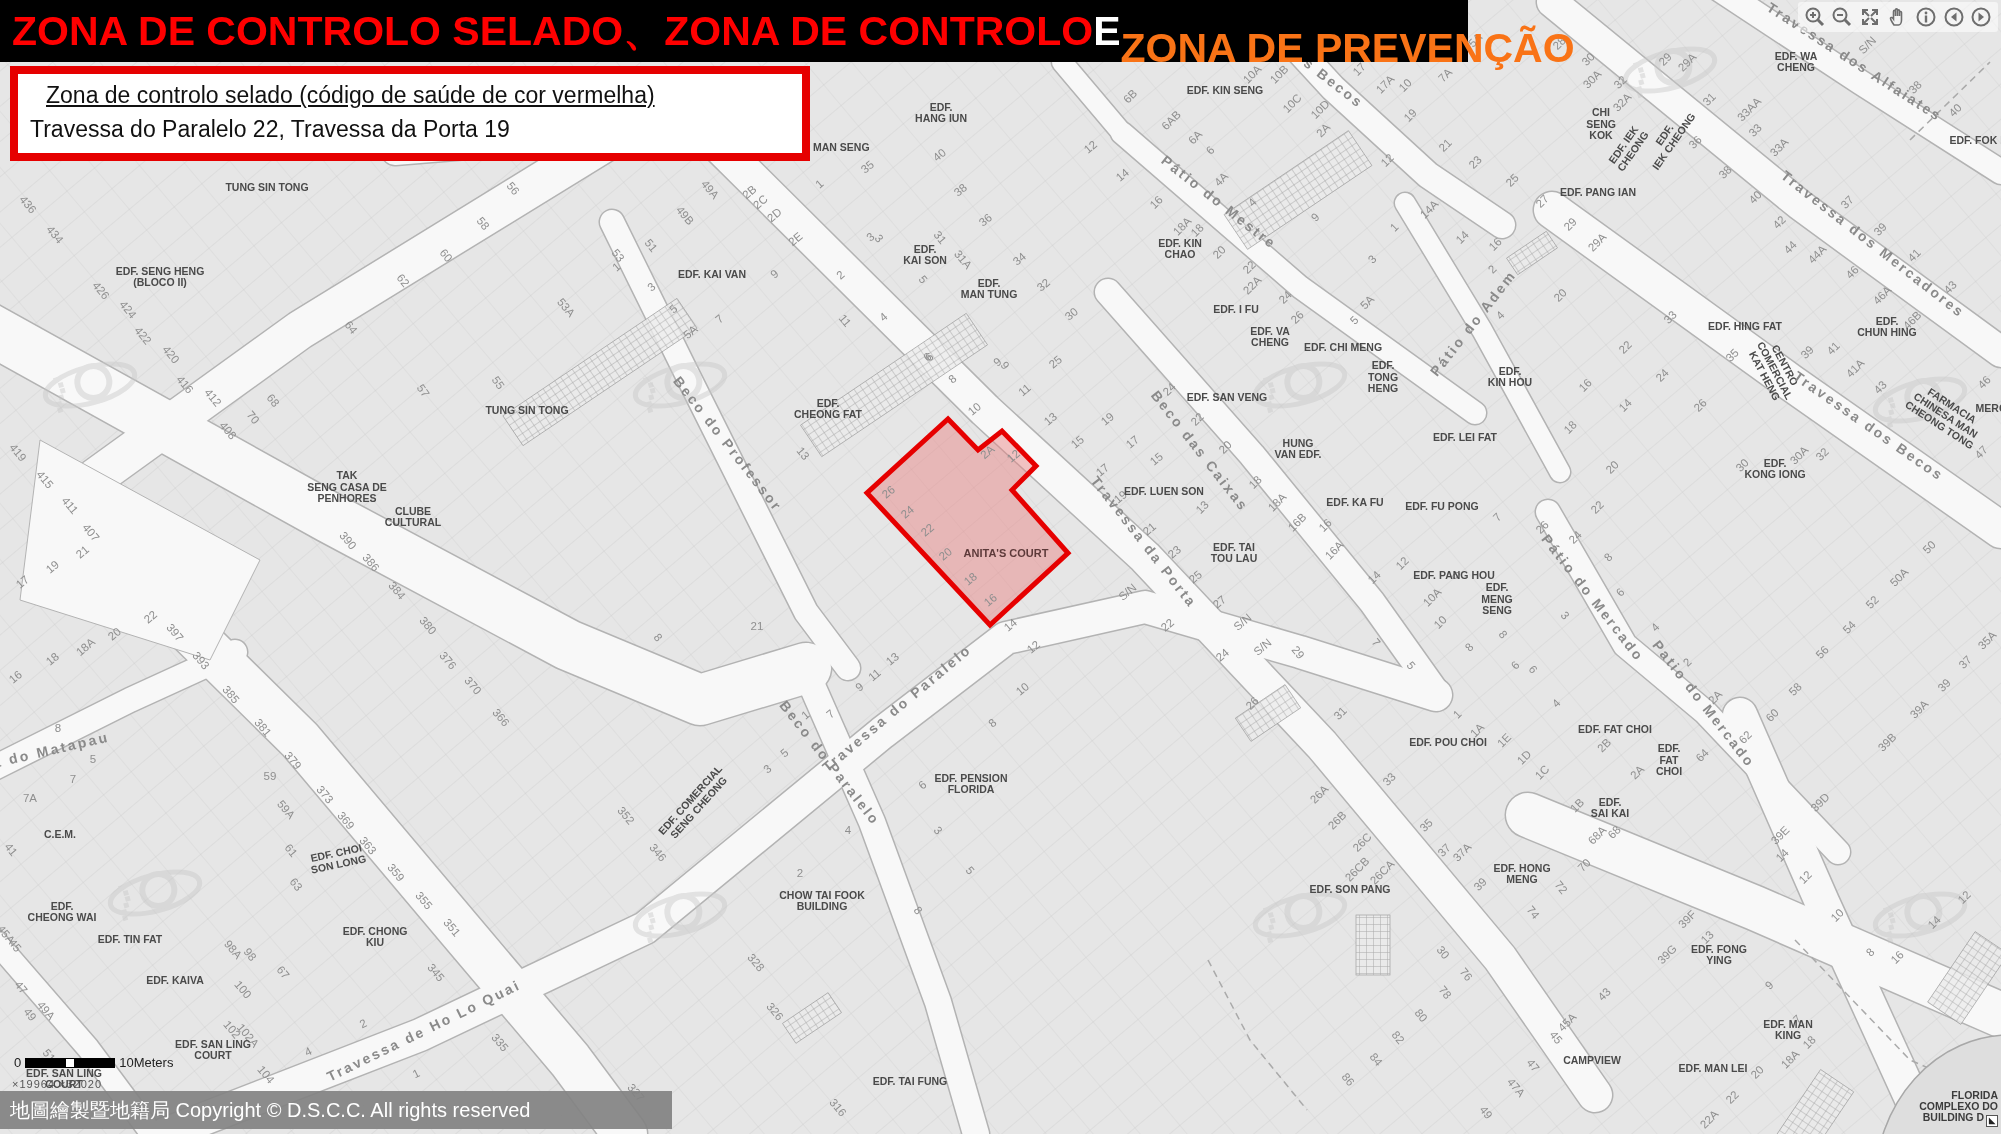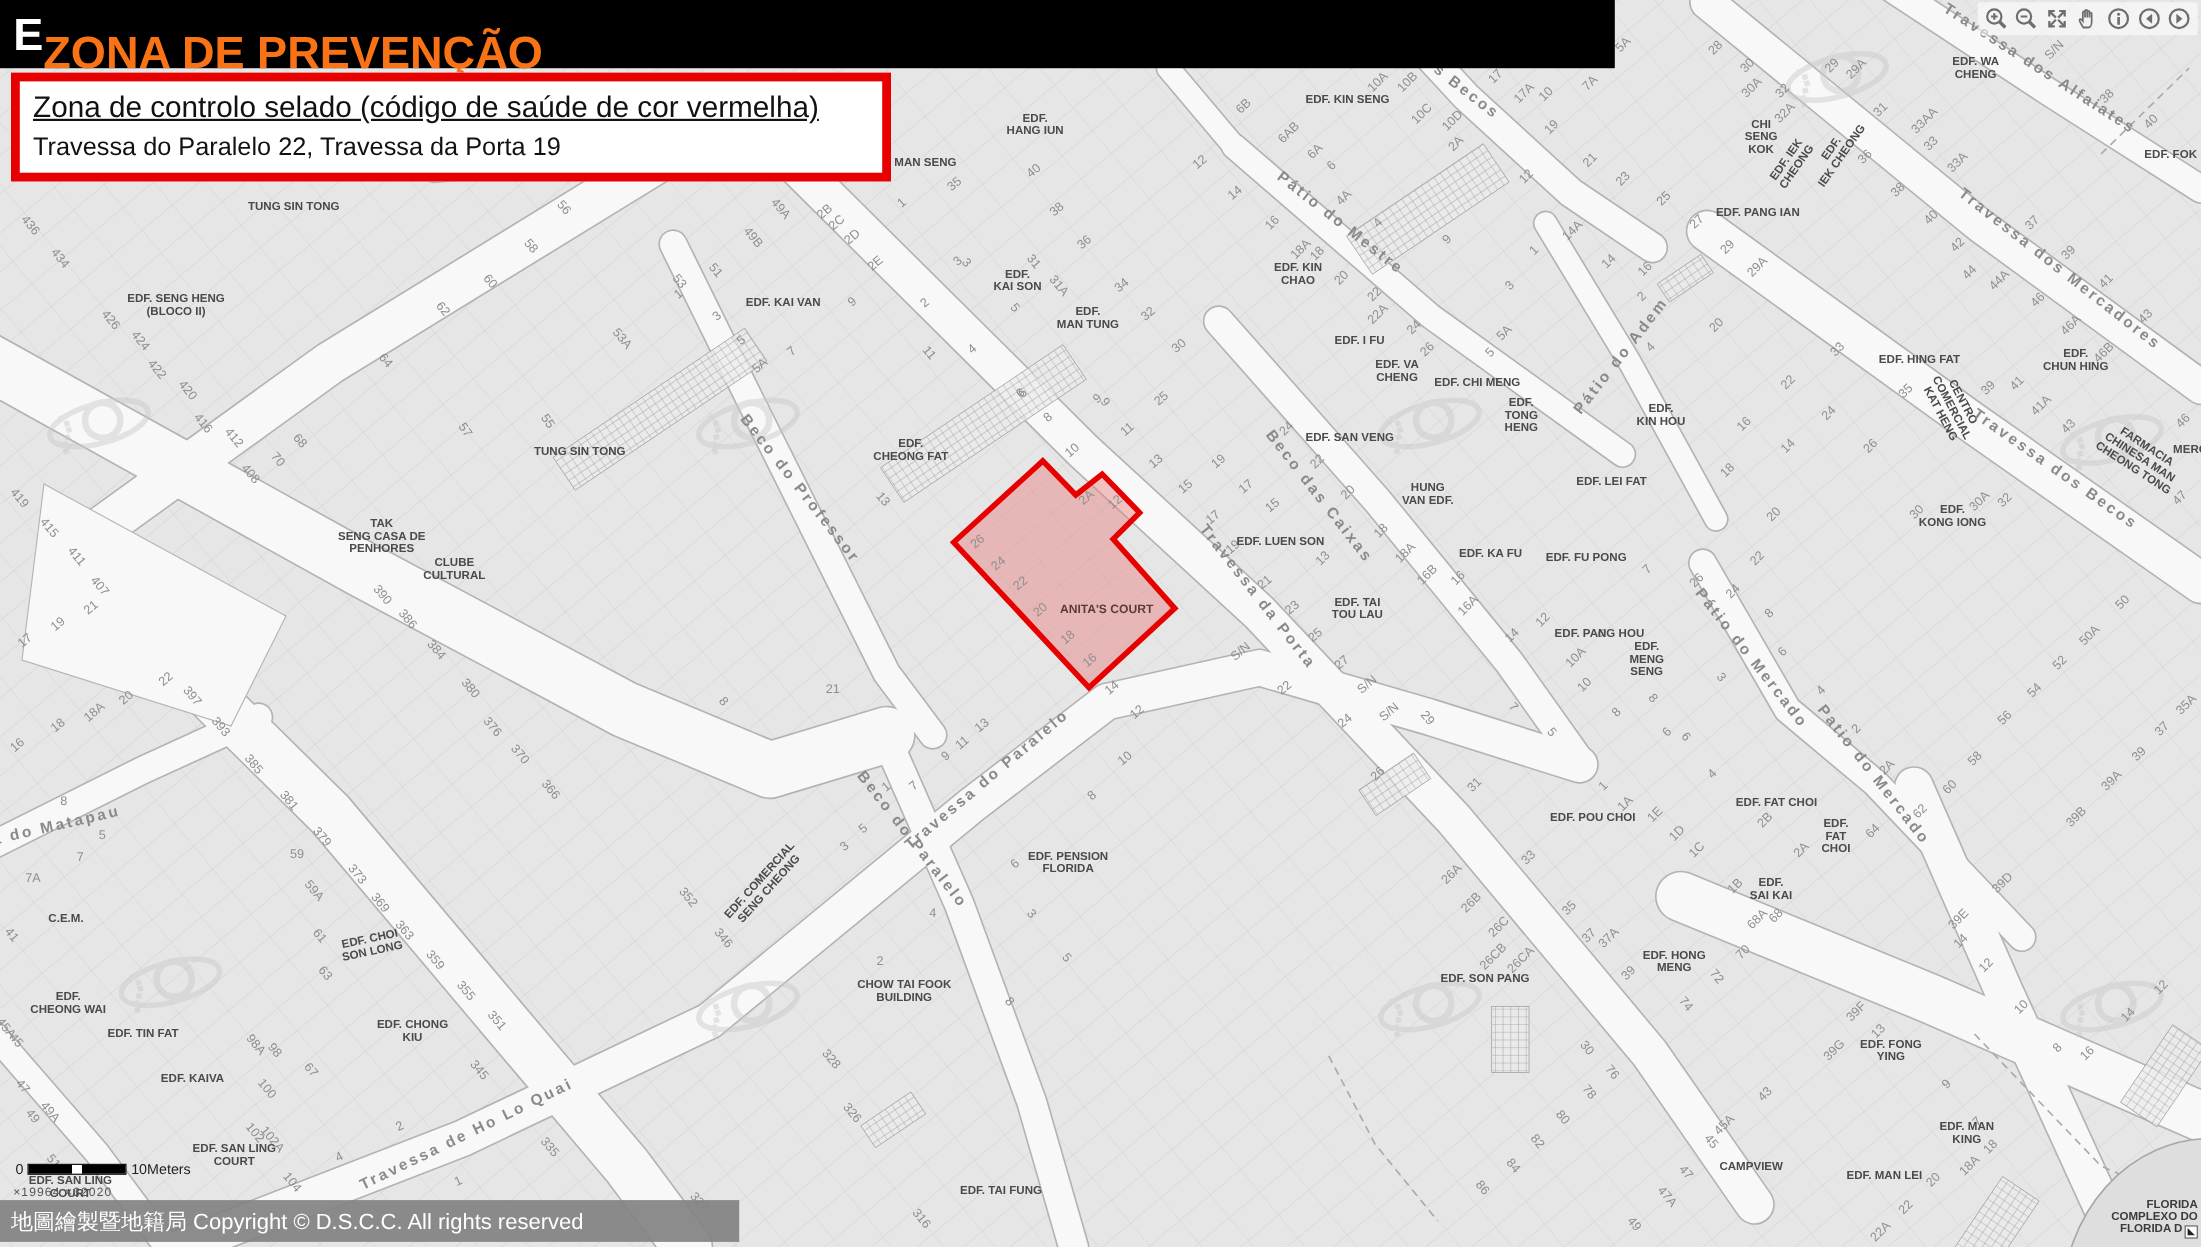--- a/index.html
+++ b/index.html
@@ -6,21 +6,21 @@
   #screen{position:relative;width:2001px;height:1134px;overflow:hidden;
     font-family:"Liberation Sans",sans-serif;background:#e7e7e7;}
   #mapsvg{position:absolute;left:0;top:0;}
   
   #banner{position:absolute;left:0;top:0;width:1468px;height:62px;background:#000;
     display:flex;align-items:center;padding-left:12px;box-sizing:border-box;white-space:nowrap;}
   #banner span{font-size:41px;font-weight:bold;letter-spacing:0px;}
   
   #infobox{position:absolute;left:10px;top:66px;width:760px;background:#fff;
     border:8px solid #e60000;padding:6px 12px 10px 12px;}
-  #infobox .l1{font-size:27px;color:#111;text-decoration:underline;margin:2px 0;}
+  #infobox .l1{font-size:23px;color:#111;text-decoration:underline;margin:2px 16px;}
   #infobox .l2,#infobox .l3{font-size:23px;color:#111;margin:7px 0 0 0;}
   
   #toolbar{position:absolute;left:1798px;top:2px;width:200px;height:30px;
     background:rgba(255,255,255,.55);border-radius:3px;display:flex;align-items:center;
     justify-content:space-between;padding:0 4px;box-sizing:border-box;}
   .tbtn{width:25px;height:25px;display:flex;align-items:center;justify-content:center;cursor:pointer;}
   .tbtn svg{display:block;}
   
   #scalebar{position:absolute;left:14px;top:1055px;display:flex;align-items:center;font-size:13px;color:#222;}
   #scalebar .bar{width:88px;height:8px;border:1px solid #000;margin:0 4px;background:
@@ -648,20 +648,21 @@
         <text transform="translate(1477,326) rotate(-52)" fill="#8a8a8a" font-size="14" font-weight="bold" text-anchor="middle" letter-spacing="2.5" font-family="&quot;Liberation Sans&quot;,sans-serif">Pátio do Adem</text>
         <text transform="translate(1589,601) rotate(52)" fill="#8a8a8a" font-size="14" font-weight="bold" text-anchor="middle" letter-spacing="2.5" font-family="&quot;Liberation Sans&quot;,sans-serif">Pátio do Mercado</text>
         <text transform="translate(1700,707) rotate(52)" fill="#8a8a8a" font-size="14" font-weight="bold" text-anchor="middle" letter-spacing="2.5" font-family="&quot;Liberation Sans&quot;,sans-serif">Patio do Mercado</text>
         <text transform="translate(426,1035) rotate(-26)" fill="#8a8a8a" font-size="14" font-weight="bold" text-anchor="middle" letter-spacing="2.5" font-family="&quot;Liberation Sans&quot;,sans-serif">Travessa de Ho Lo Quai</text>
         <text transform="translate(42,757) rotate(-13)" fill="#8a8a8a" font-size="14" font-weight="bold" text-anchor="middle" letter-spacing="2.5" font-family="&quot;Liberation Sans&quot;,sans-serif">ssa do Matapau</text>
         <text transform="translate(1006,557) rotate(0)" fill="#5d3a3a" font-size="11" font-weight="bold" text-anchor="middle" letter-spacing="0" font-family="&quot;Liberation Sans&quot;,sans-serif">ANITA'S COURT</text>
       </g>
   </svg>
 
   <div id="banner">
+      <span style="color: rgb(255, 0, 0);">ZONA DE CONTROLO SELADO、ZONA DE CONTROLO </span>
       <span style="color: rgb(255, 255, 255);">E </span>
       <span style="color: #f97316; margin-top: 34px;">ZONA DE PREVENÇÃO</span>
     </div>
 
   <div id="infobox">
     <div class="l1">Zona de controlo selado (código de saúde de cor vermelha)</div>
     <div class="l3">Travessa do Paralelo 22, Travessa da Porta 19</div>
   </div>
 
   <div id="toolbar">
@@ -716,16 +717,16 @@
     <span class="bar"></span>
     <span>10Meters</span>
   </div>
   <div id="coords">×19964  ×32020</div>
 
   <div id="copyright">地圖繪製暨地籍局 Copyright © D.S.C.C. All rights reserved</div>
 
   <div id="corner-note">
     <div>FLORIDA</div>
     <div>COMPLEXO DO</div>
-    <div><span>FLORIDA D</span><span class="chk">◣</span></div>
+    <div><span>BUILDING D</span><span class="chk">◣</span></div>
   </div>
 
 </div>
 
 </body></html>

